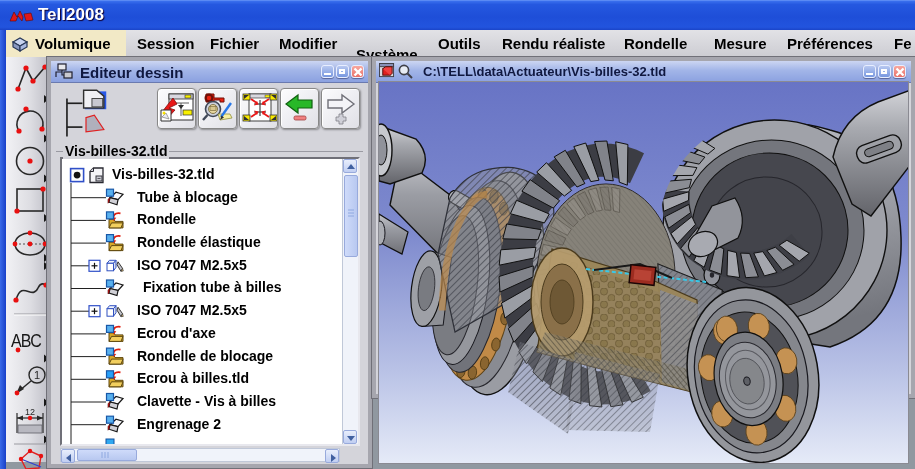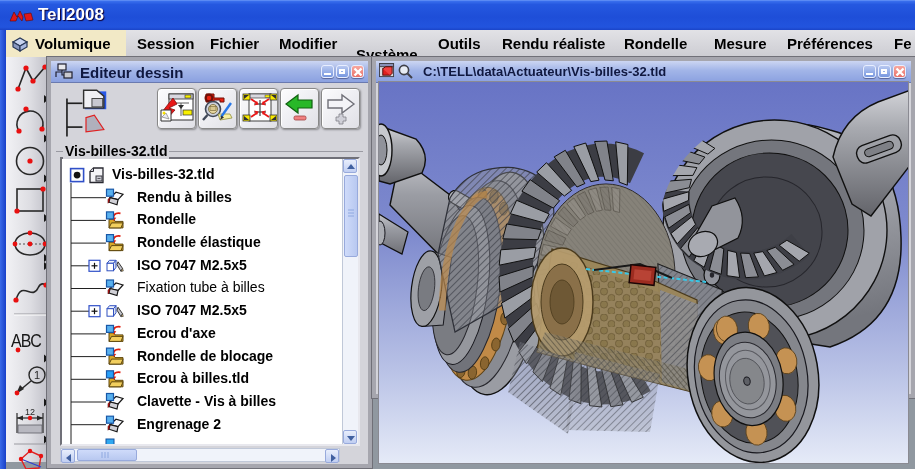--- a/index.html
+++ b/index.html
@@ -316,25 +316,25 @@
           <g transform="translate(25 6)">
             <g>
               <path d="M 4.5 1 L 14 1 L 14 15.5 L 1 15.5 L 1 4.5 Z" fill="#f4f4f7" stroke="#282830" stroke-width="1.3"></path>
 <path d="M 4.5 1 L 4.5 4.5 L 1 4.5" fill="#d8d8de" stroke="#282830" stroke-width="1"></path>
 <rect x="7" y="9" width="6" height="5" fill="#c8c8d0" stroke="#383840" stroke-width="1"></rect>
 <line x1="8.5" y1="11.5" x2="11.5" y2="11.5" stroke="#383840" stroke-width="0.8"></line>
             </g>
           </g>
         </svg>
         <div style="position:absolute;left:48px;top:5px;font-weight:bold;white-space:nowrap">Vis-billes-32.tld</div>
-        <div style="position:absolute;left:73px;top:28px;font-weight:bold;white-space:nowrap">Rendu à billes</div>
+        <div style="position:absolute;left:73px;top:28px;font-weight:bold;white-space:nowrap">Tube à blocage</div>
         <div style="position:absolute;left:73px;top:50px;font-weight:bold;white-space:nowrap">Rondelle</div>
         <div style="position:absolute;left:73px;top:73px;font-weight:bold;white-space:nowrap">Rondelle élastique</div>
         <div style="position:absolute;left:73px;top:96px;font-weight:bold;white-space:nowrap">ISO 7047 M2.5x5</div>
-        <div style="position:absolute;left:73px;top:118px;font-weight:normal;white-space:nowrap">Fixation tube à billes</div>
+        <div style="position:absolute;left:79px;top:118px;font-weight:bold;white-space:nowrap">Fixation tube à billes</div>
         <div style="position:absolute;left:73px;top:141px;font-weight:bold;white-space:nowrap">ISO 7047 M2.5x5</div>
         <div style="position:absolute;left:73px;top:164px;font-weight:bold;white-space:nowrap">Ecrou d'axe</div>
         <div style="position:absolute;left:73px;top:187px;font-weight:bold;white-space:nowrap">Rondelle de blocage</div>
         <div style="position:absolute;left:73px;top:209px;font-weight:bold;white-space:nowrap">Ecrou à billes.tld</div>
         <div style="position:absolute;left:73px;top:232px;font-weight:bold;white-space:nowrap">Clavette - Vis à billes</div>
         <div style="position:absolute;left:73px;top:255px;font-weight:bold;white-space:nowrap">Engrenage 2</div>
       </div>
      <div style="position:absolute;right:0;top:0;width:16px;height:100%;background:#f0f3fa;border-left:1px solid #c0c8d8">
 <div class="sbtn" style="top:0"><svg width="14" height="14">
             <polygon points="7,4 11,9 3,9" fill="#4060a0"></polygon>

